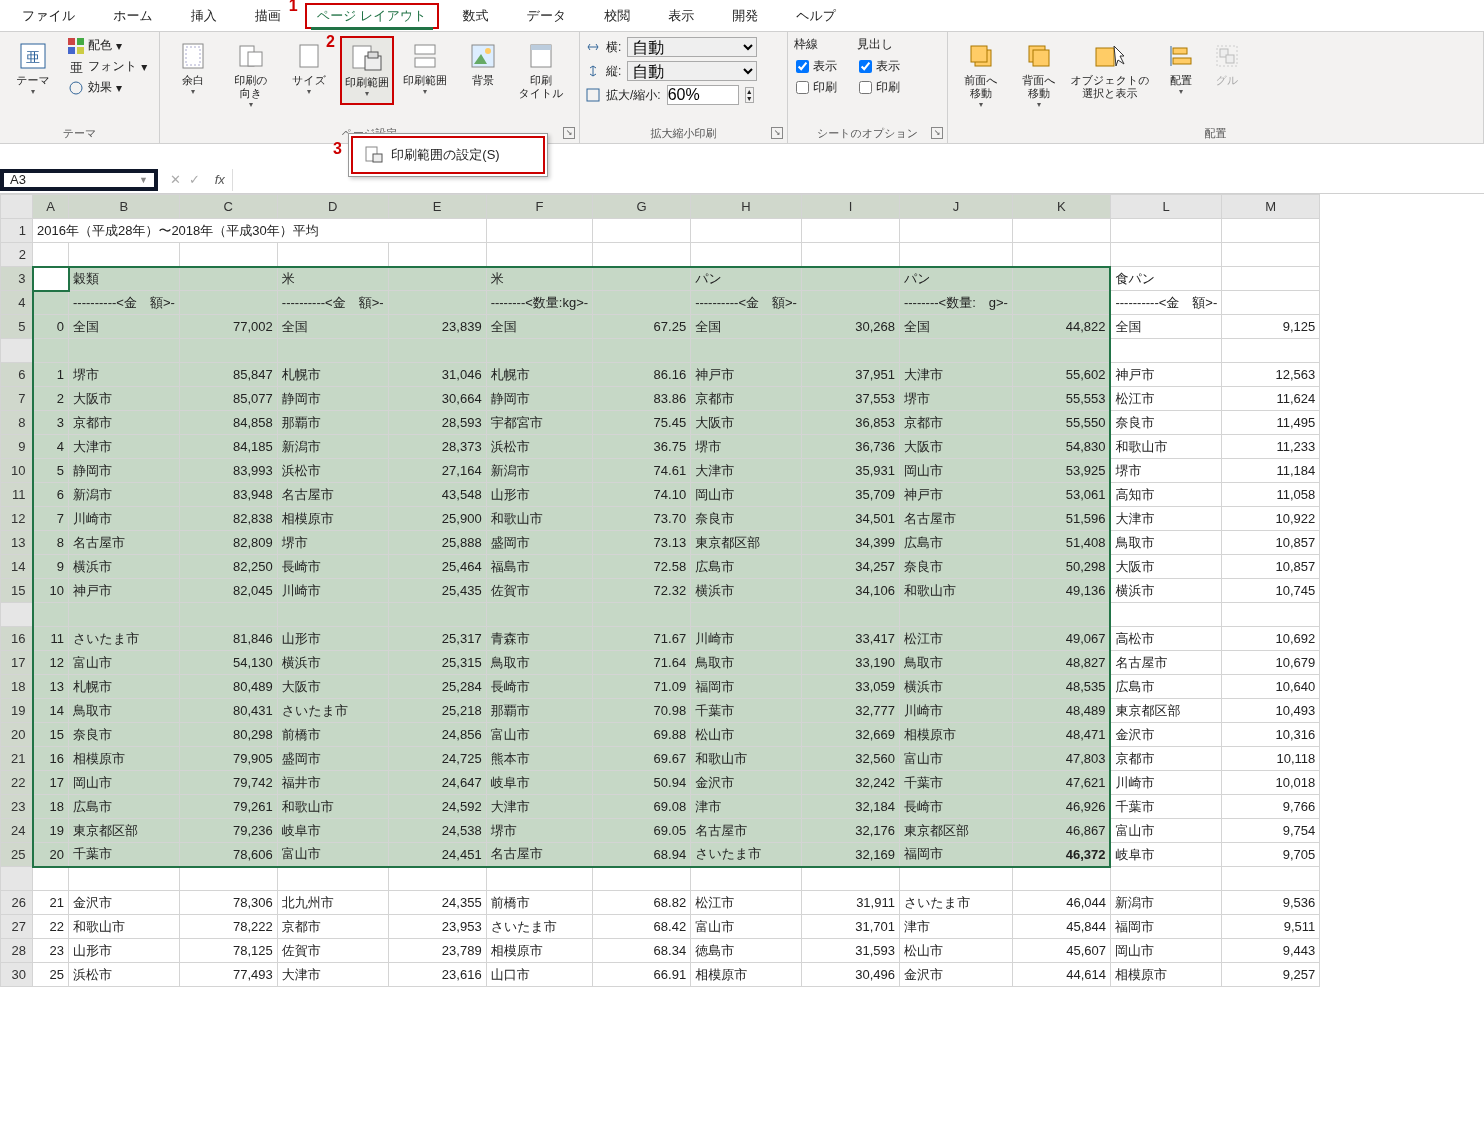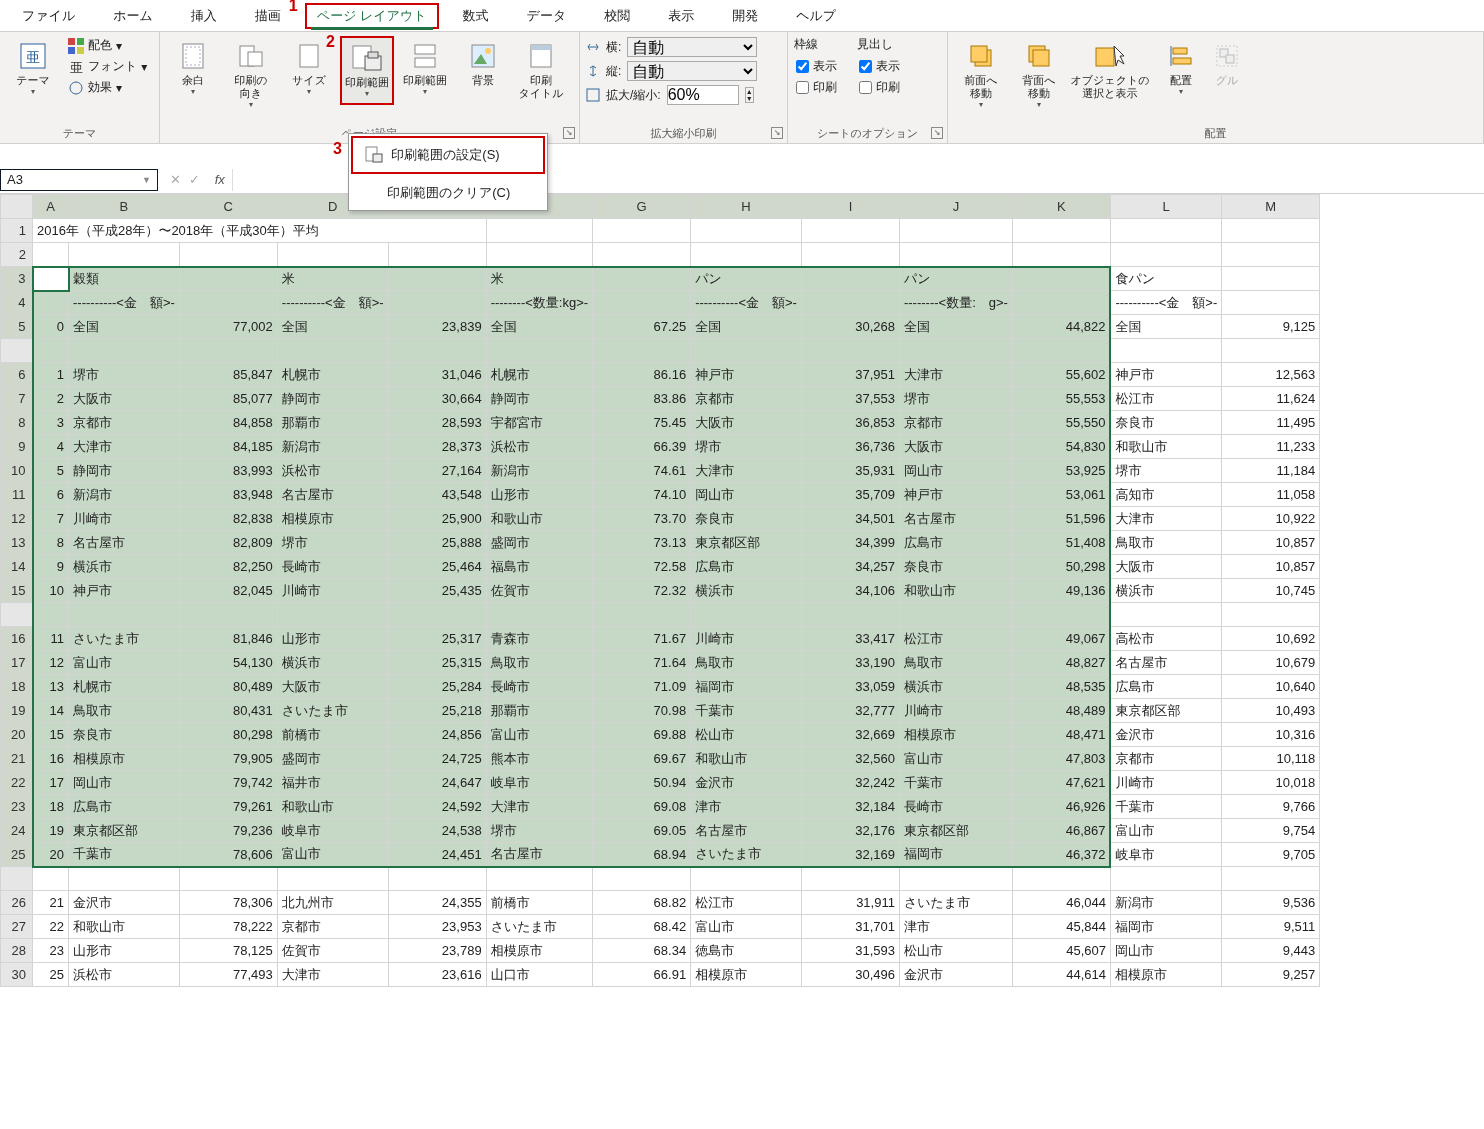--- a/index.html
+++ b/index.html
@@ -30,21 +30,21 @@
 .scale-row { display: flex; align-items: center; gap: 6px; font-size: 12px; padding: 1px 0; }
 .scale-row select, .scale-row input { font-size: 16px; height: 20px; border: 1px solid #aaa; }
 
 
 .dropdown { position: absolute; left: 348px; top: 133px; width: 200px; background: #fff; border: 1px solid #999; box-shadow: 2px 2px 4px rgba(0,0,0,0.2); z-index: 10; }
 .dropdown .item { padding: 8px 12px; font-size: 13px; display: flex; align-items: center; gap: 8px; }
 .dropdown .item.hl { border: 2px solid #c00; margin: 2px; position: relative; }
 
 
 .formula-bar { display: flex; align-items: center; height: 28px; border-bottom: 1px solid #d0d0d0; margin-top: 22px; }
-.name-box { width: 158px; border: 1px solid #0f172a; height: 22px; padding: 2px 6px; margin-right: 4px; display: flex; justify-content: space-between; align-items: center; }
+.name-box { width: 158px; border: 4px solid #0f172a; height: 22px; padding: 2px 6px; margin-right: 4px; display: flex; justify-content: space-between; align-items: center; }
 .name-box .dd { color: #888; font-size: 9px; }
 .fx-btn { width: 24px; text-align: center; color: #555; font-style: italic; }
 .fx-btns { display: flex; gap: 8px; padding: 0 8px; color: #aaa; }
 
 
 .sheet-wrap { position: relative; overflow: hidden; }
 table.sheet { border-collapse: collapse; table-layout: fixed; }
 table.sheet th, table.sheet td { border: 1px solid #d4d4d4; height: 24px; padding: 0 4px; font-size: 13px; white-space: nowrap; overflow: hidden; }
 table.sheet th { background: #e6e6e6; font-weight: normal; color: #333; text-align: center; }
 table.sheet th.rowhdr { width: 32px; background: #e6e6e6; text-align: right; padding-right: 6px; }
@@ -335,24 +335,20 @@
 </div>
 
 <div class="dropdown">
   <div class="item hl">
     <span class="marker-label" style="left:-20px;top:2px">3</span>
     <svg width="18" height="18">
         <rect x="1" y="1" width="11" height="14" fill="#fff" stroke="#888"></rect>
         <rect x="8" y="8" width="9" height="8" fill="#eee" stroke="#555"></rect>
       </svg>
     <span>印刷範囲の設定(S)</span>
-  </div>
-  <div class="item">
-    <span style="width:18px"></span>
-    <span>印刷範囲のクリア(C)</span>
   </div>
 </div>
 
 <div class="formula-bar">
   <div class="name-box">
     <span>A3</span>
       <span class="dd">▼</span>
   </div>
   <div class="fx-btns">
     <span>✕</span>
@@ -540,21 +536,21 @@
           <td class="num">11,495</td>
         </tr>
         <tr>
           <th class="rowhdr hdr-sel">9</th>
           <td class="num selected-cell" style="border-left: 2px solid rgb(33, 115, 70);">4</td>
           <td class="selected-cell">大津市</td>
           <td class="num selected-cell">84,185</td>
           <td class="selected-cell">新潟市</td>
           <td class="num selected-cell">28,373</td>
           <td class="selected-cell">浜松市</td>
-          <td class="num selected-cell">66.39</td>
+          <td class="num selected-cell">36.75</td>
           <td class="selected-cell">堺市</td>
           <td class="num selected-cell">36,736</td>
           <td class="selected-cell">大阪市</td>
           <td class="num selected-cell" style="border-right: 2px solid rgb(33, 115, 70);">54,830</td>
           <td>和歌山市</td>
           <td class="num">11,233</td>
         </tr>
         <tr>
           <th class="rowhdr hdr-sel">10</th>
           <td class="num selected-cell" style="border-left: 2px solid rgb(33, 115, 70);">5</td>
@@ -816,21 +812,21 @@
           <td class="num selected-cell" style="border-left: 2px solid rgb(33, 115, 70);">20</td>
           <td class="selected-cell">千葉市</td>
           <td class="num selected-cell">78,606</td>
           <td class="selected-cell">富山市</td>
           <td class="num selected-cell">24,451</td>
           <td class="selected-cell">名古屋市</td>
           <td class="num selected-cell">68.94</td>
           <td class="selected-cell">さいたま市</td>
           <td class="num selected-cell">32,169</td>
           <td class="selected-cell">福岡市</td>
-          <td class="num selected-cell" style="border-right: 2px solid rgb(33, 115, 70);">46,372</td>
+          <td class="num selected-cell" style="border-right: 2px solid rgb(33, 115, 70); font-weight: bold;">46,372</td>
           <td>岐阜市</td>
           <td class="num">9,705</td>
         </tr>
         <tr>
           <th class="rowhdr" style="height: 8px; padding: 0px; border-top: none; border-bottom: none;"></th>
           <td class="blankrow" style="border-top: 2px solid rgb(33, 115, 70); border-bottom: none;"></td>
           <td class="blankrow" style="border-top: 2px solid rgb(33, 115, 70); border-bottom: none;"></td>
           <td class="blankrow" style="border-top: 2px solid rgb(33, 115, 70); border-bottom: none;"></td>
           <td class="blankrow" style="border-top: 2px solid rgb(33, 115, 70); border-bottom: none;"></td>
           <td class="blankrow" style="border-top: 2px solid rgb(33, 115, 70); border-bottom: none;"></td>

